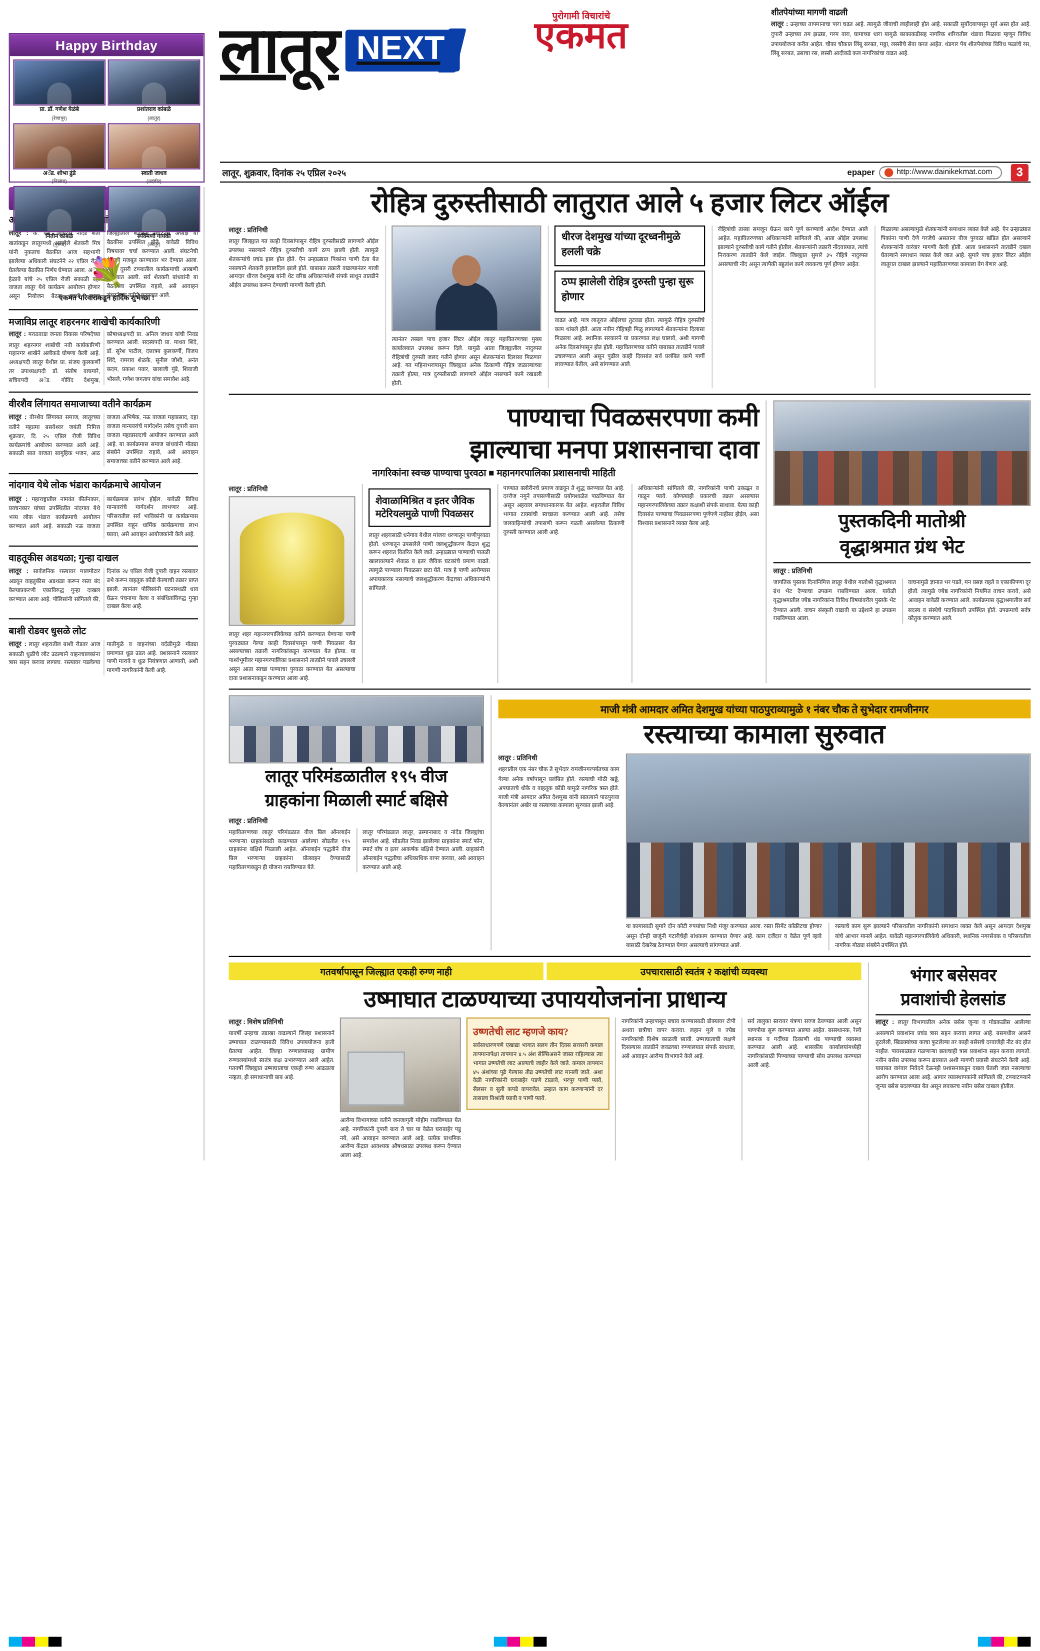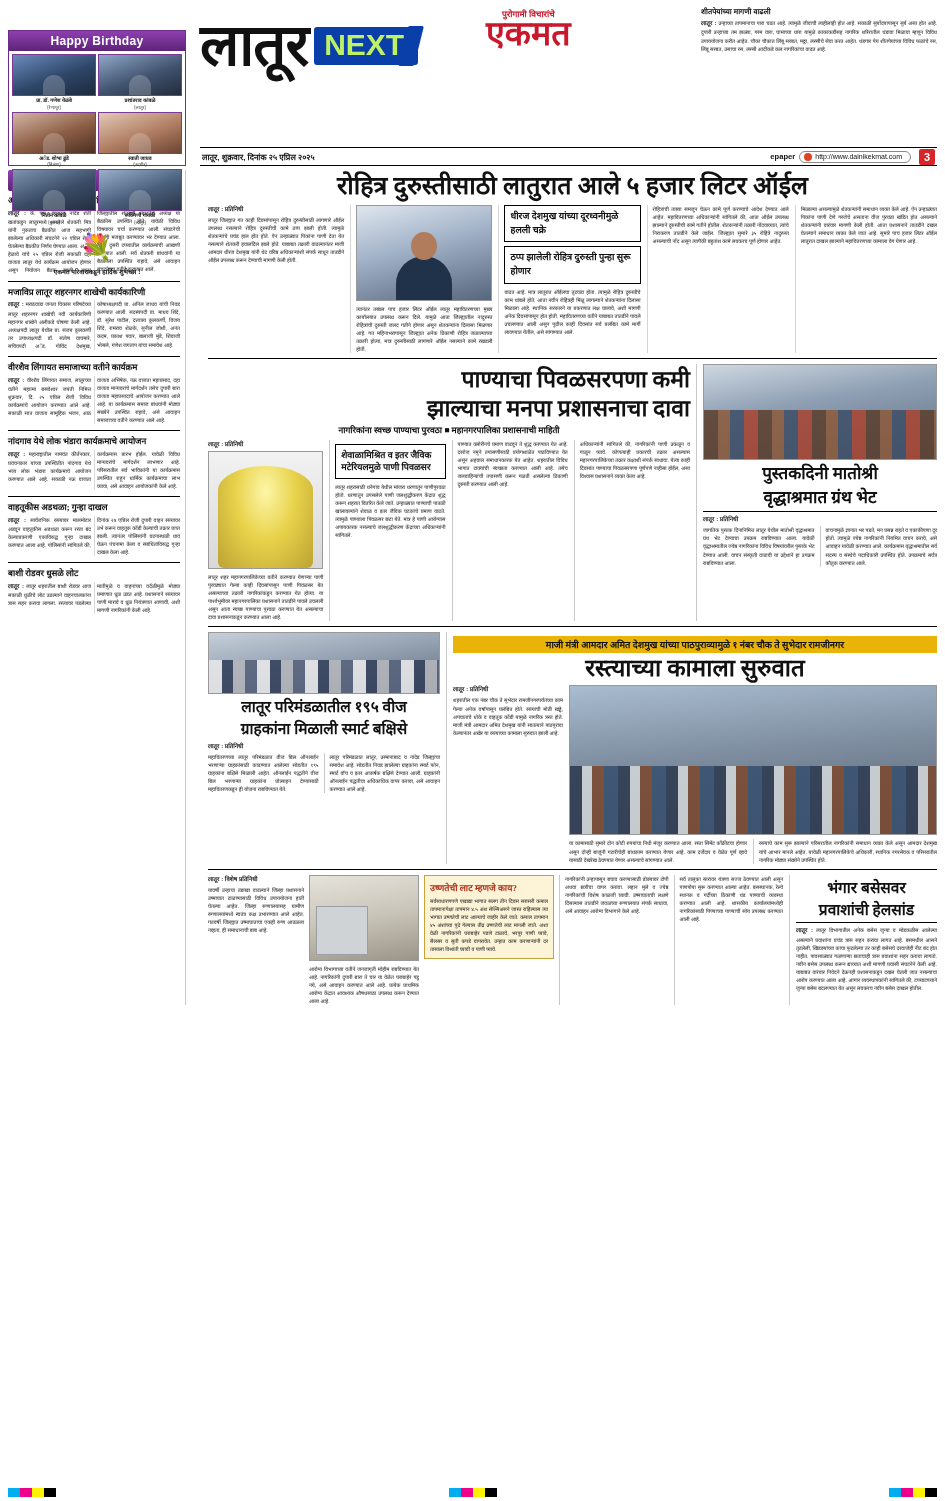--- a/index.html
+++ b/index.html
@@ -43,29 +43,29 @@
   .bphoto.p6 { background:linear-gradient(160deg,#9ab0cb,#4a5f7c 55%,#2a3547); }
   .bphoto::after{
     content:""; position:absolute; left:50%; bottom:0; transform:translateX(-50%);
     width:22px; height:20px; border-radius:11px 11px 0 0; background:rgba(255,255,255,.22);
   }
   .bname { font-size:5.2px; font-weight:bold; margin-top:1px; line-height:1.25; }
   .bsub { font-size:4.6px; color:#444; }
   .bflower { height:40px; display:flex; align-items:center; justify-content:center; font-size:26px; }
   .bwish { font-size:6.4px; font-weight:bold; text-align:center; line-height:1.3; padding:0 4px 3px; }
 
-  .mast-main { flex:1; position:relative; padding-left:14px; }
+  .mast-main { flex:1; position:relative; padding-left:14px;text-decoration:underline; }
   .mast-top { display:flex; align-items:flex-start; }
   .logo-wrap { display:flex; align-items:center; gap:6px; margin-top:12px; }
   .logo-latur {
     font-family:"Liberation Serif", serif; font-size:58px; font-weight:bold;
     letter-spacing:-1px; line-height:.95;
   }
   .logo-next {
-    background:#0a3ea8; color:#bef264; font-size:30px; font-weight:bold;
+    background:#0a3ea8; color:#ffffff; font-size:30px; font-weight:bold;
     padding:3px 14px 5px 10px; border-radius:3px; position:relative; line-height:1;
   }
   .logo-next::after{
     content:""; position:absolute; right:-1px; top:-1px; bottom:-1px; width:16px;
     background:#0a3ea8; transform:skewX(-14deg); border-radius:2px;
   }
   .ekmat-wrap { position:absolute; left:300px; top:2px; text-align:center; }
   .ekmat-small { font-size:8.5px; color:#c9182b; font-weight:bold; }
   .ekmat-big {
     font-family:"Liberation Serif", serif; font-size:34px; font-weight:bold; color:#c9182b;
@@ -479,20 +479,25 @@
               </div>
             </div>
           </div>
         </div>
       </div>
 
       <div class="side-sep"></div>
 
       <div style="display:flex; gap:6px;">
         <div style="width:575px;">
+          <div style="display:flex; gap:3px;">
+            <div class="banner-strip" style="flex:1;">गतवर्षापासून जिल्ह्यात एकही रुग्ण नाही</div>
+            <div class="banner-strip" style="flex:1;">उपचारासाठी स्वतंत्र २ कक्षांची व्यवस्था</div>
+          </div>
+          <div class="bottom-head">उष्माघात टाळण्याच्या उपाययोजनांना प्राधान्य</div>
           <div style="display:flex; gap:5px;">
             <div style="width:96px;">
               <div class="byline">लातूर : विशेष प्रतिनिधी</div>
               <div class="tiny">यावर्षी उन्हाचा तडाखा वाढल्याने जिल्हा प्रशासनाने उष्माघात टाळण्यासाठी विविध उपाययोजना हाती घेतल्या आहेत. जिल्हा रुग्णालयासह ग्रामीण रुग्णालयांमध्ये स्वतंत्र कक्ष उभारण्यात आले आहेत. गतवर्षी जिल्ह्यात उष्माघाताचा एकही रुग्ण आढळला नव्हता, ही समाधानाची बाब आहे.</div>
             </div>
             <div style="width:110px;">
               <div class="photo ph-room" style="height:86px;"></div>
               <div class="tiny" style="margin-top:4px;">आरोग्य विभागाच्या वतीने जनजागृती मोहीम राबविण्यात येत आहे. नागरिकांनी दुपारी बारा ते चार या वेळेत घराबाहेर पडू नये, असे आवाहन करण्यात आले आहे. प्रत्येक प्राथमिक आरोग्य केंद्रात आवश्यक औषधसाठा उपलब्ध करून देण्यात आला आहे.</div>
             </div>
             <div style="width:130px;">

